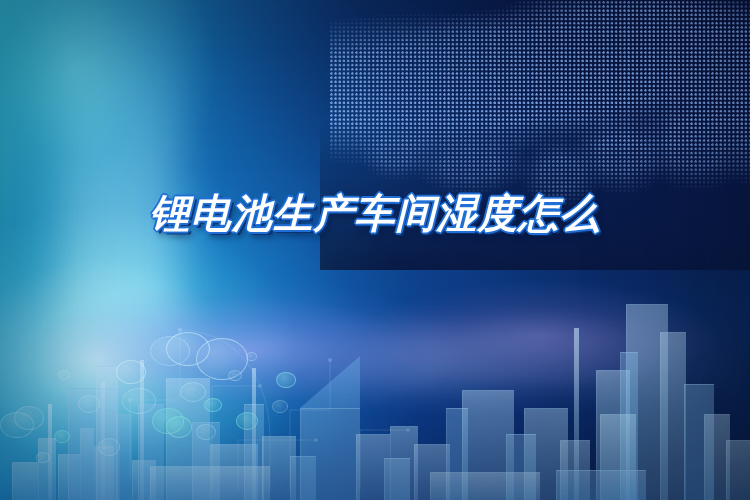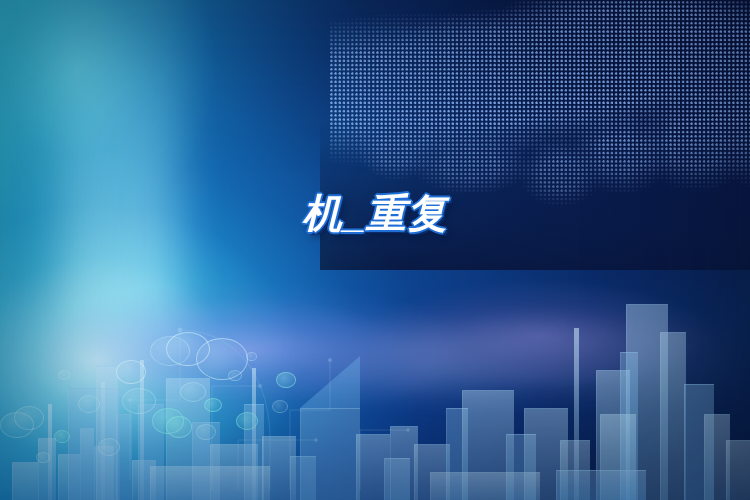--- a/index.html
+++ b/index.html
@@ -330,16 +330,16 @@
       <circle cx="210" cy="70" r="2"></circle>
       <circle cx="196" cy="150" r="1.8"></circle>
       <circle cx="288" cy="140" r="1.8"></circle>
       <circle cx="10" cy="110" r="1.8"></circle>
     </g>
   </svg>
 
   <div class="layer" id="vignette"></div>
 
   <div id="headline">
-    <span class="hl-line">机_重复</span>
+    <span class="hl-line">锂电池生产车间湿度怎么</span>
   </div>
 
 </div>
 
 </body></html>

